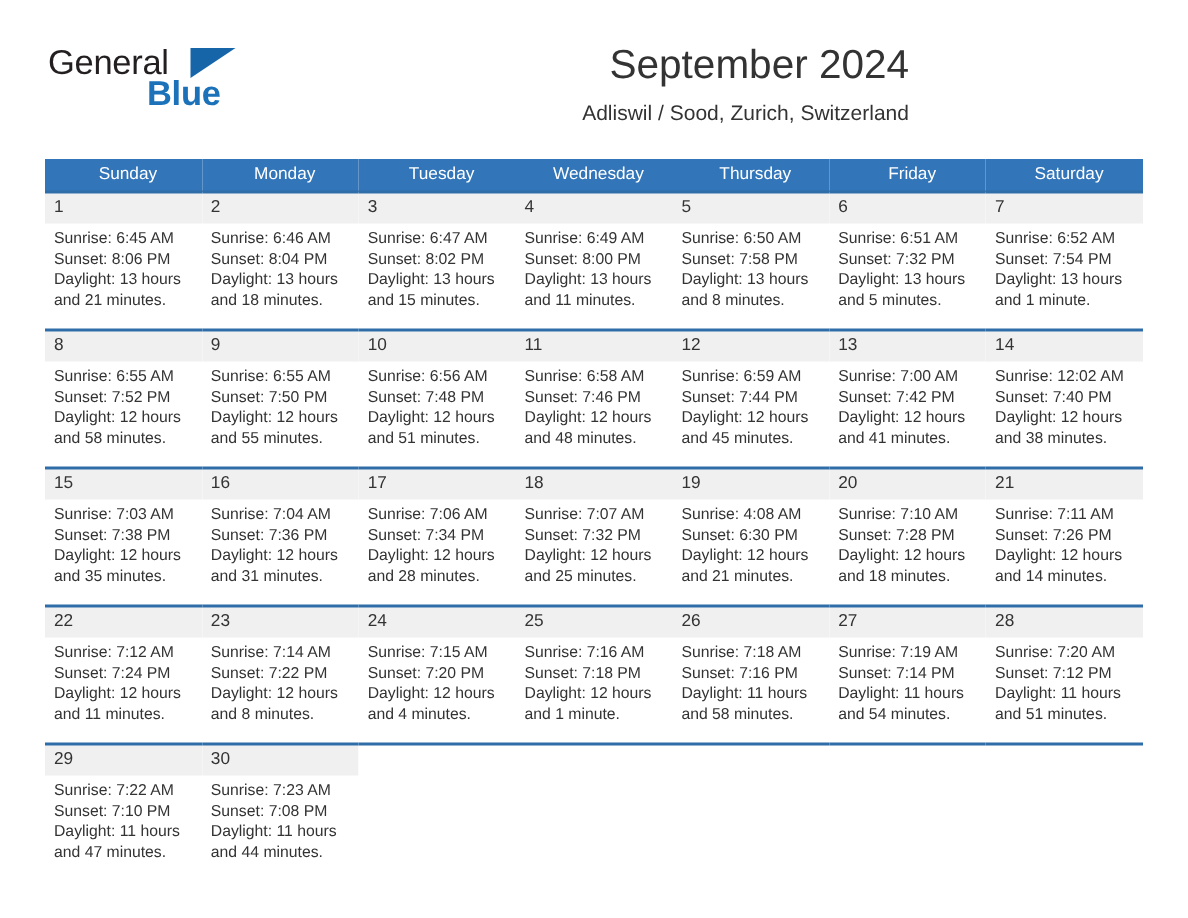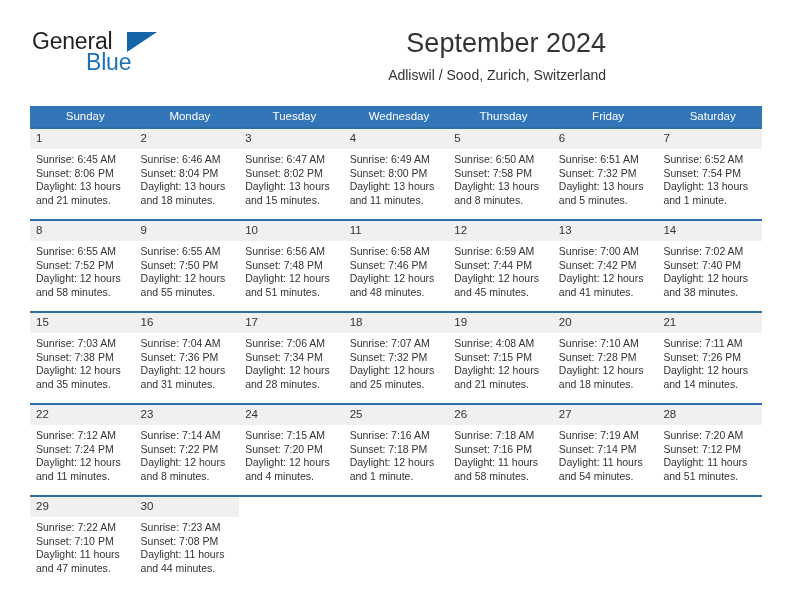--- a/index.html
+++ b/index.html
@@ -40,26 +40,27 @@
     position: absolute;
     left: 2px;
     top: 2px;
     font-size: 23px;
     letter-spacing: -0.2px;
     color: #231f20;
     font-family: "Liberation Sans", sans-serif;
   }
   .brand-blue {
     position: absolute;
-    left: 56px;
+    left: 68px;
     top: 23px;
     font-size: 23px;
     letter-spacing: -0.2px;
     color: #1b72b8;
     font-family: "Liberation Sans", sans-serif;
+    font-weight: bold;
   }
   .brand-tri {
     position: absolute;
     left: 97px;
     top: 6px;
     width: 0;
     height: 0;
     border-left: 30px solid #1565a8;
     border-bottom: 20px solid transparent;
   }
@@ -283,21 +284,21 @@
             <div class="details">
               <div>Sunrise: 7:00 AM</div>
               <div>Sunset: 7:42 PM</div>
               <div>Daylight: 12 hours</div>
               <div>and 41 minutes.</div>
             </div>
           </td>
           <td class="daycell">
             <div class="daynum">14</div>
             <div class="details">
-              <div>Sunrise: 7:02 AM</div>
+              <div>Sunrise: 12:02 AM</div>
               <div>Sunset: 7:40 PM</div>
               <div>Daylight: 12 hours</div>
               <div>and 38 minutes.</div>
             </div>
           </td>
         </tr>
         <tr>
           <td class="daycell">
             <div class="daynum">15</div>
             <div class="details">
@@ -331,21 +332,21 @@
               <div>Sunrise: 7:07 AM</div>
               <div>Sunset: 7:32 PM</div>
               <div>Daylight: 12 hours</div>
               <div>and 25 minutes.</div>
             </div>
           </td>
           <td class="daycell">
             <div class="daynum">19</div>
             <div class="details">
               <div>Sunrise: 4:08 AM</div>
-              <div>Sunset: 7:15 PM</div>
+              <div>Sunset: 6:30 PM</div>
               <div>Daylight: 12 hours</div>
               <div>and 21 minutes.</div>
             </div>
           </td>
           <td class="daycell">
             <div class="daynum">20</div>
             <div class="details">
               <div>Sunrise: 7:10 AM</div>
               <div>Sunset: 7:28 PM</div>
               <div>Daylight: 12 hours</div>

